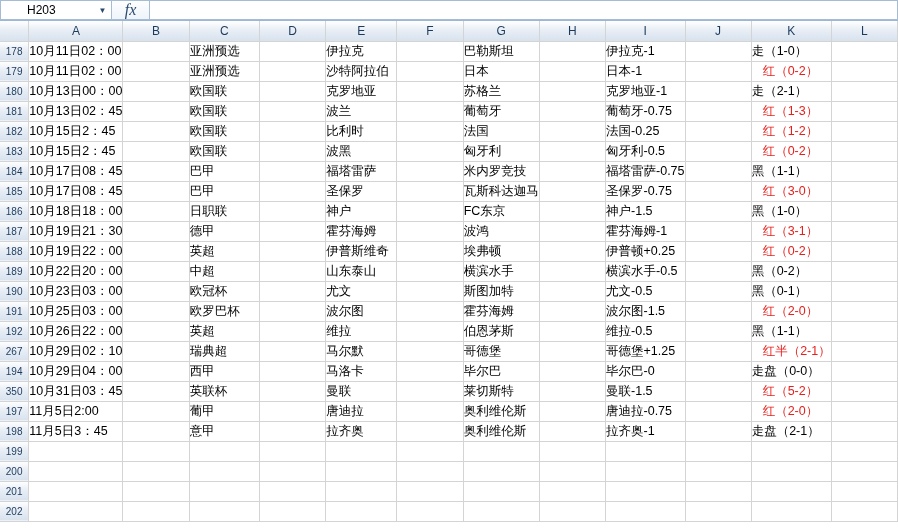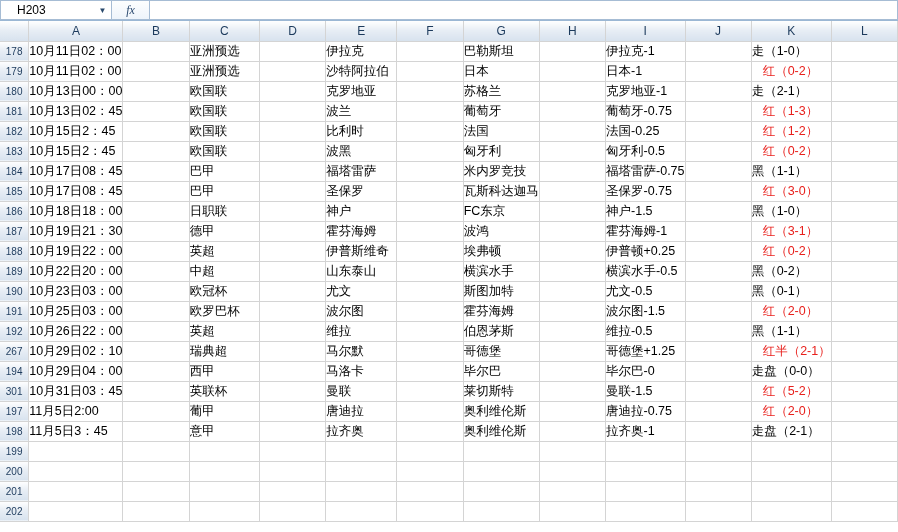--- a/index.html
+++ b/index.html
@@ -27,21 +27,21 @@
   }
   .name-box {
     width: 112px;
     background: #ffffff;
     border: 1px solid #a6bcd4;
     box-sizing: border-box;
     display: flex;
     align-items: center;
     font-size: 12px;
     color: #000;
-    padding-left: 16px;
+    padding-left: 26px;
     position: relative;
   }
   .name-box .dd {
     position: absolute;
     right: 2px;
     top: 3px;
     width: 13px;
     height: 13px;
     display: flex;
     align-items: center;
@@ -53,21 +53,21 @@
     width: 38px;
     border: 1px solid #a6bcd4;
     border-left: none;
     background: linear-gradient(to bottom, #fdfefe 0%, #eef4fb 100%);
     box-sizing: border-box;
     display: flex;
     align-items: center;
     justify-content: center;
     font-family: "Liberation Serif", serif;
     font-style: italic;
-    font-size: 12px;
+    font-size: 16px;
     color: #2b4a6f;
   }
   .formula-input {
     flex: 1;
     background: #ffffff;
     border: 1px solid #a6bcd4;
     border-left: none;
     box-sizing: border-box;
     font-size: 12px;
     display: flex;
@@ -434,21 +434,21 @@
             <td class="cell cE">马洛卡</td>
             <td class="cell cF"></td>
             <td class="cell cG">毕尔巴</td>
             <td class="cell cH"></td>
             <td class="cell cI">毕尔巴-0</td>
             <td class="cell cJ"></td>
             <td class="cell cK">走盘（0-0）</td>
             <td class="cell cL"></td>
           </tr>
           <tr>
-            <td class="rowhdr">301</td>
+            <td class="rowhdr">350</td>
             <td class="cell cA">10月31日03：45</td>
             <td class="cell cB"></td>
             <td class="cell cC">英联杯</td>
             <td class="cell cD"></td>
             <td class="cell cE">曼联</td>
             <td class="cell cF"></td>
             <td class="cell cG">莱切斯特</td>
             <td class="cell cH"></td>
             <td class="cell cI">曼联-1.5</td>
             <td class="cell cJ"></td>

